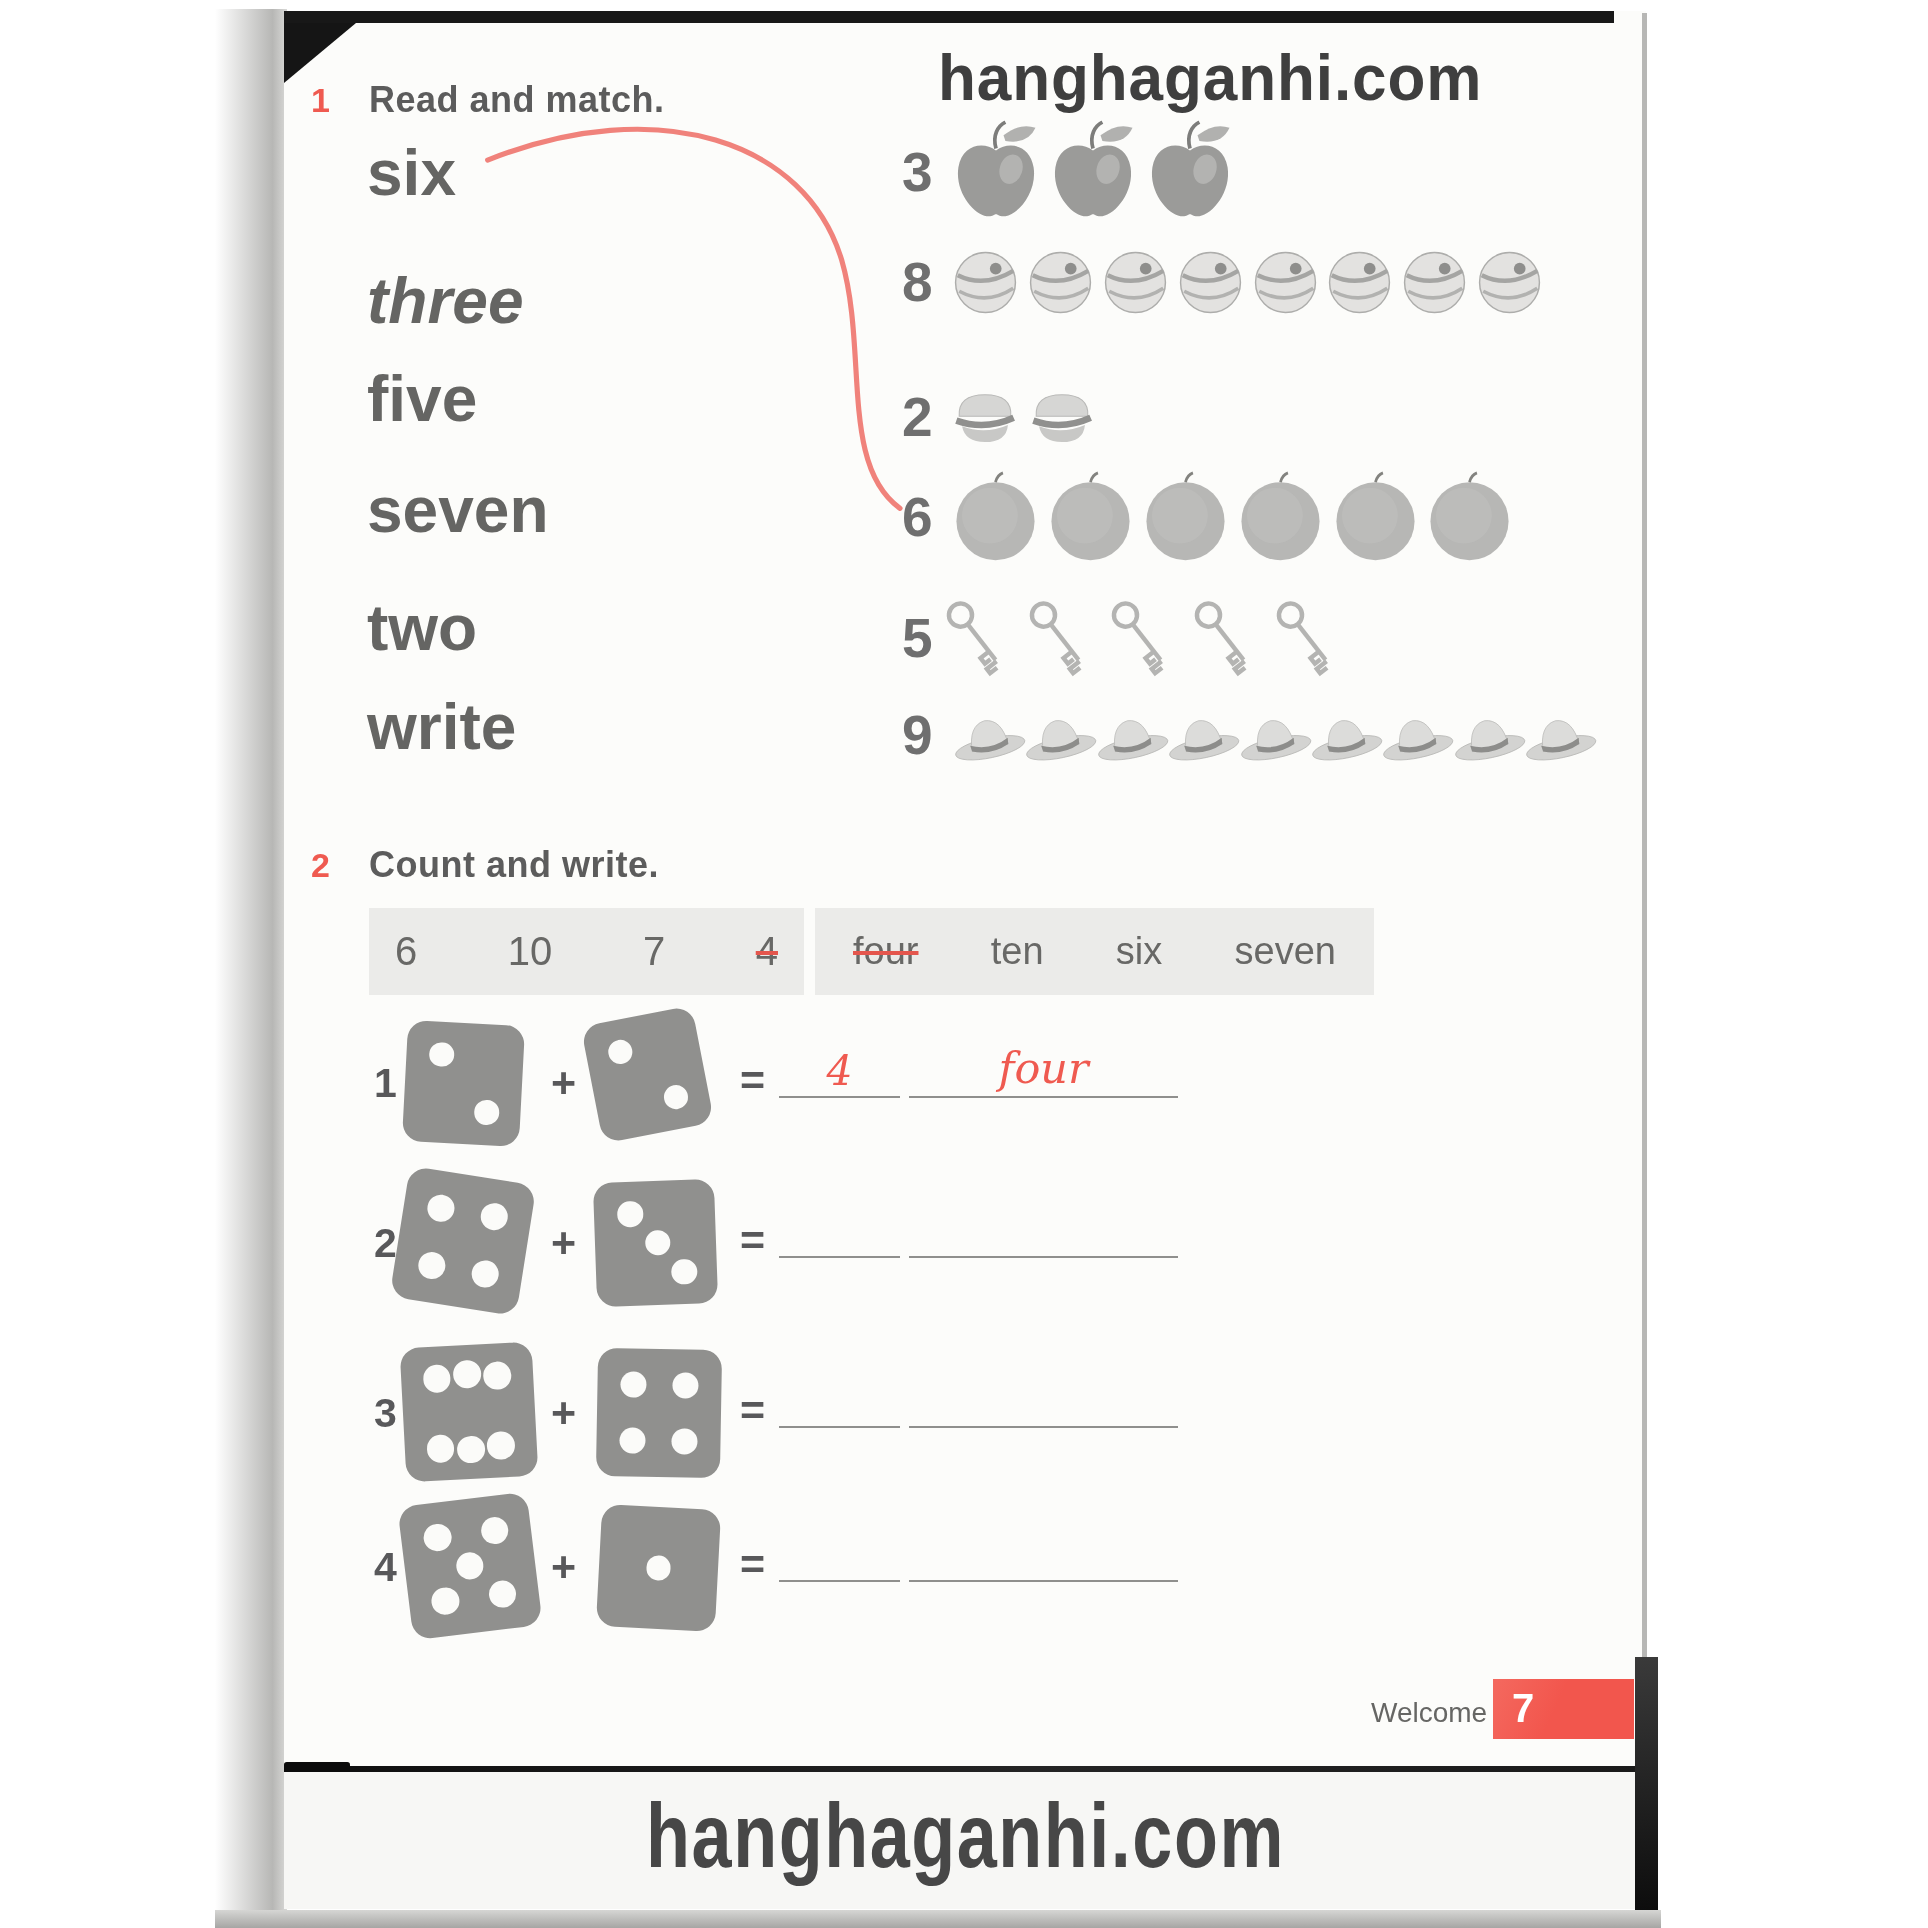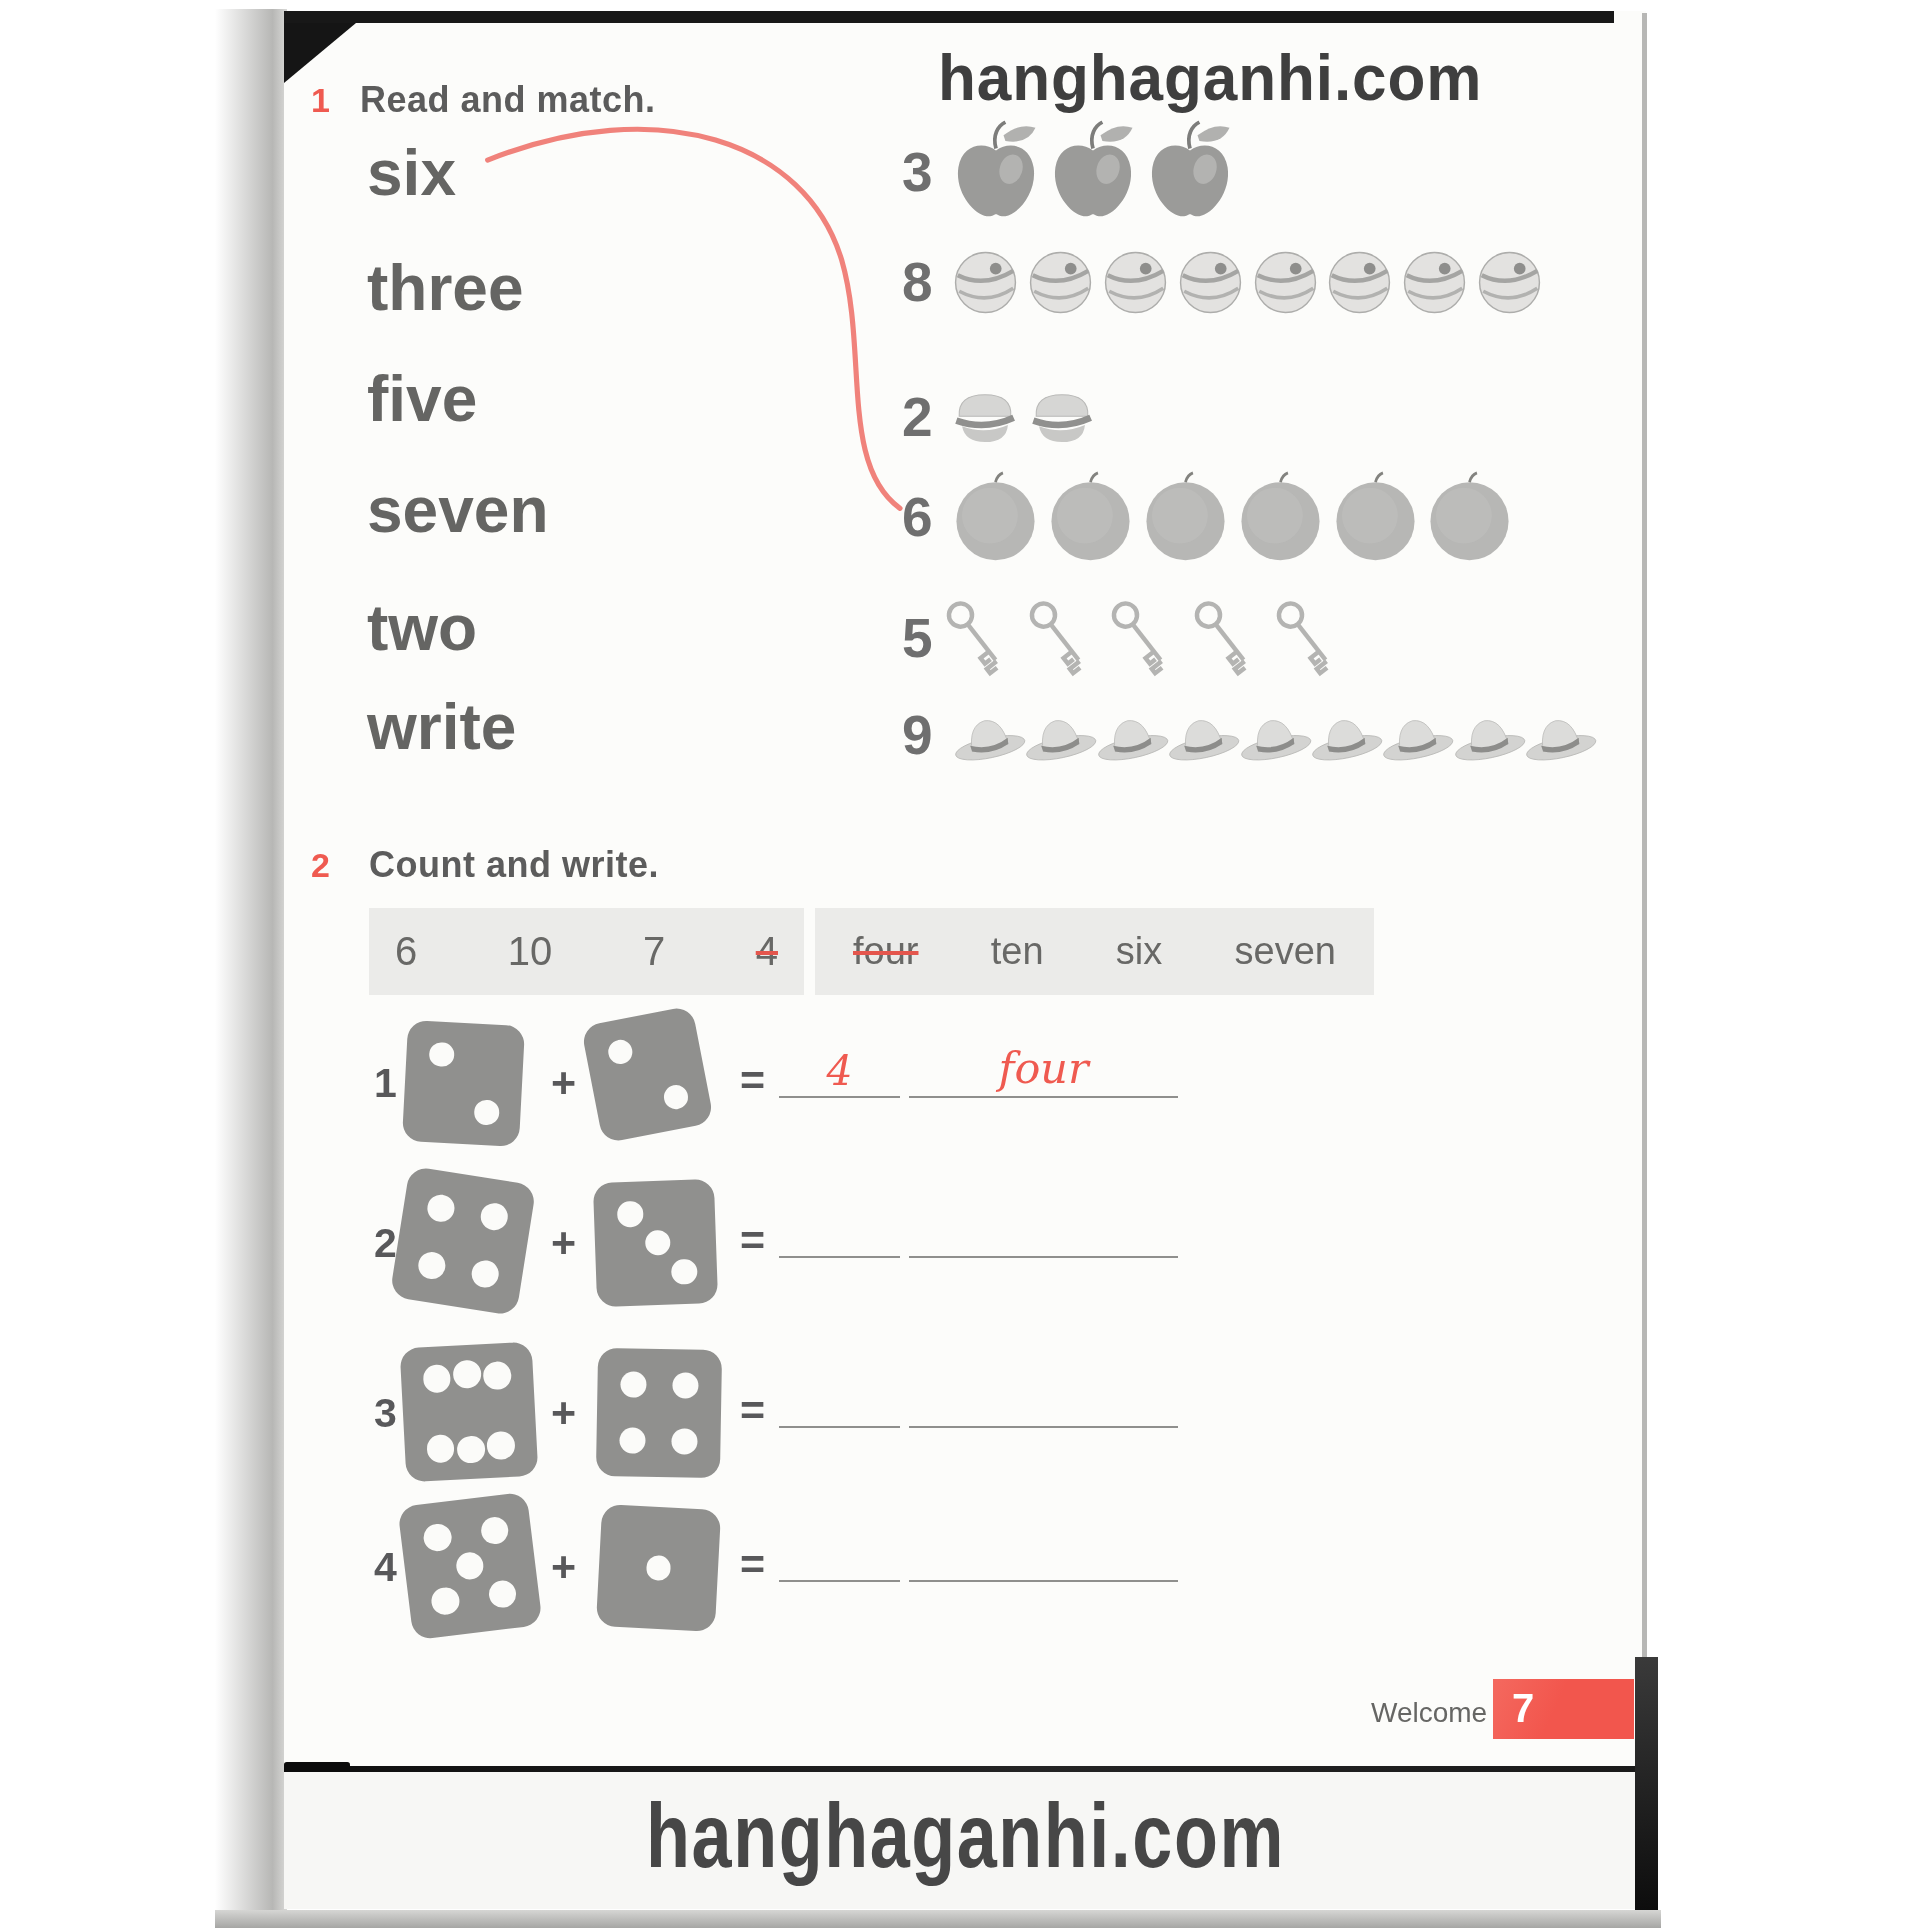--- a/index.html
+++ b/index.html
@@ -23,25 +23,25 @@
   .bottom-band{position:absolute;left:215px;top:1910px;width:1446px;height:19px;
      background:linear-gradient(to bottom,#d6d6d4,#a3a3a1);}
   
   .wm-top{position:absolute;left:938px;top:41px;font-size:64px;font-weight:bold;color:#3f3f3f;
      letter-spacing:0.9px;transform:scaleX(.97);transform-origin:left top;white-space:nowrap;}
   .wm-bottom{position:absolute;left:0;top:13px;width:100%;text-align:center;font-size:90px;
      font-weight:bold;color:#474747;letter-spacing:1.9px;transform:scaleX(.8);white-space:nowrap;}
   
   .ex-num{position:absolute;font-size:34px;font-weight:bold;color:#ef5a50;}
   .ex-title{position:absolute;font-size:36px;font-weight:bold;color:#5c5c5c;letter-spacing:0.5px;}
-  .ex1-num{left:311px;top:81px;} .ex1-title{left:360px;top:79px;}
+  .ex1-num{left:311px;top:81px;} .ex1-title{left:369px;top:79px;}
   .ex2-num{left:311px;top:846px;} .ex2-title{left:369px;top:844px;}
   
   .word{position:absolute;left:367px;font-size:64px;font-weight:bold;color:#656563;line-height:1;}
-  .word-0{top:141px;} .word-1{top:256px;} .word-2{top:367px;text-align:center;}
+  .word-0{top:141px;} .word-1{top:269px;font-style:italic;} .word-2{top:367px;text-align:center;}
   .word-3{top:478px;} .word-4{top:596px;} .word-5{top:695px;}
   
   .obj-row{position:absolute;left:902px;display:flex;align-items:center;}
   .row-num{font-size:55px;font-weight:bold;color:#6f6f6f;width:47px;flex:none;}
   .obj-0{top:118px;height:108px;} .obj-1{top:235px;height:94px;}
   .obj-2{top:375px;height:83px;}  .obj-3{top:469px;height:96px;}
   .obj-4{top:593px;height:89px;}  .obj-5{top:702px;height:66px;}
   .item{flex:none;}
   .item-apple{width:94px;height:104px;margin-right:2.8px;}
   .item-ball{width:73px;height:73px;margin-right:1.9px;}

